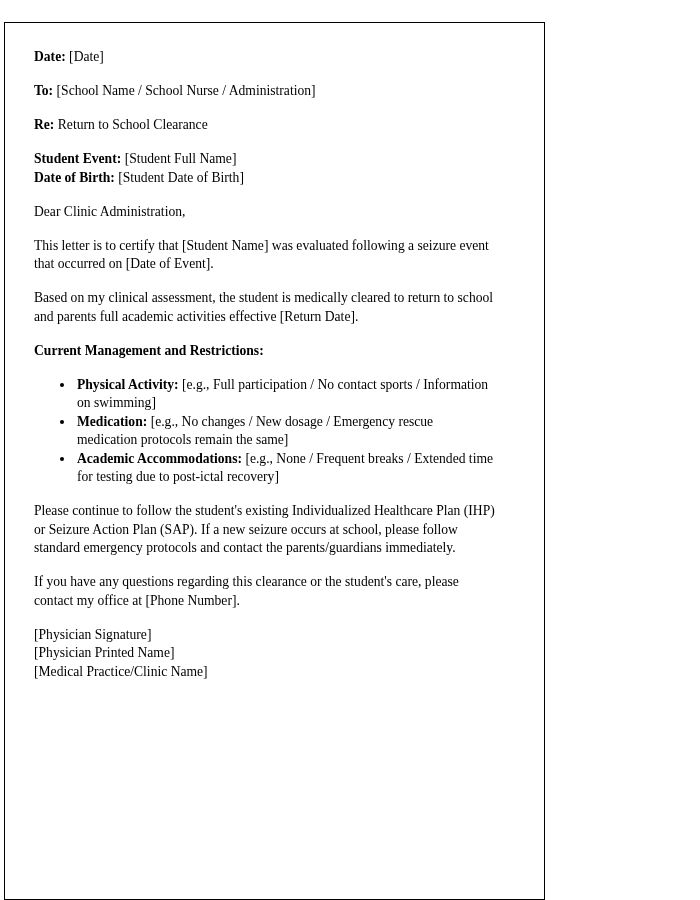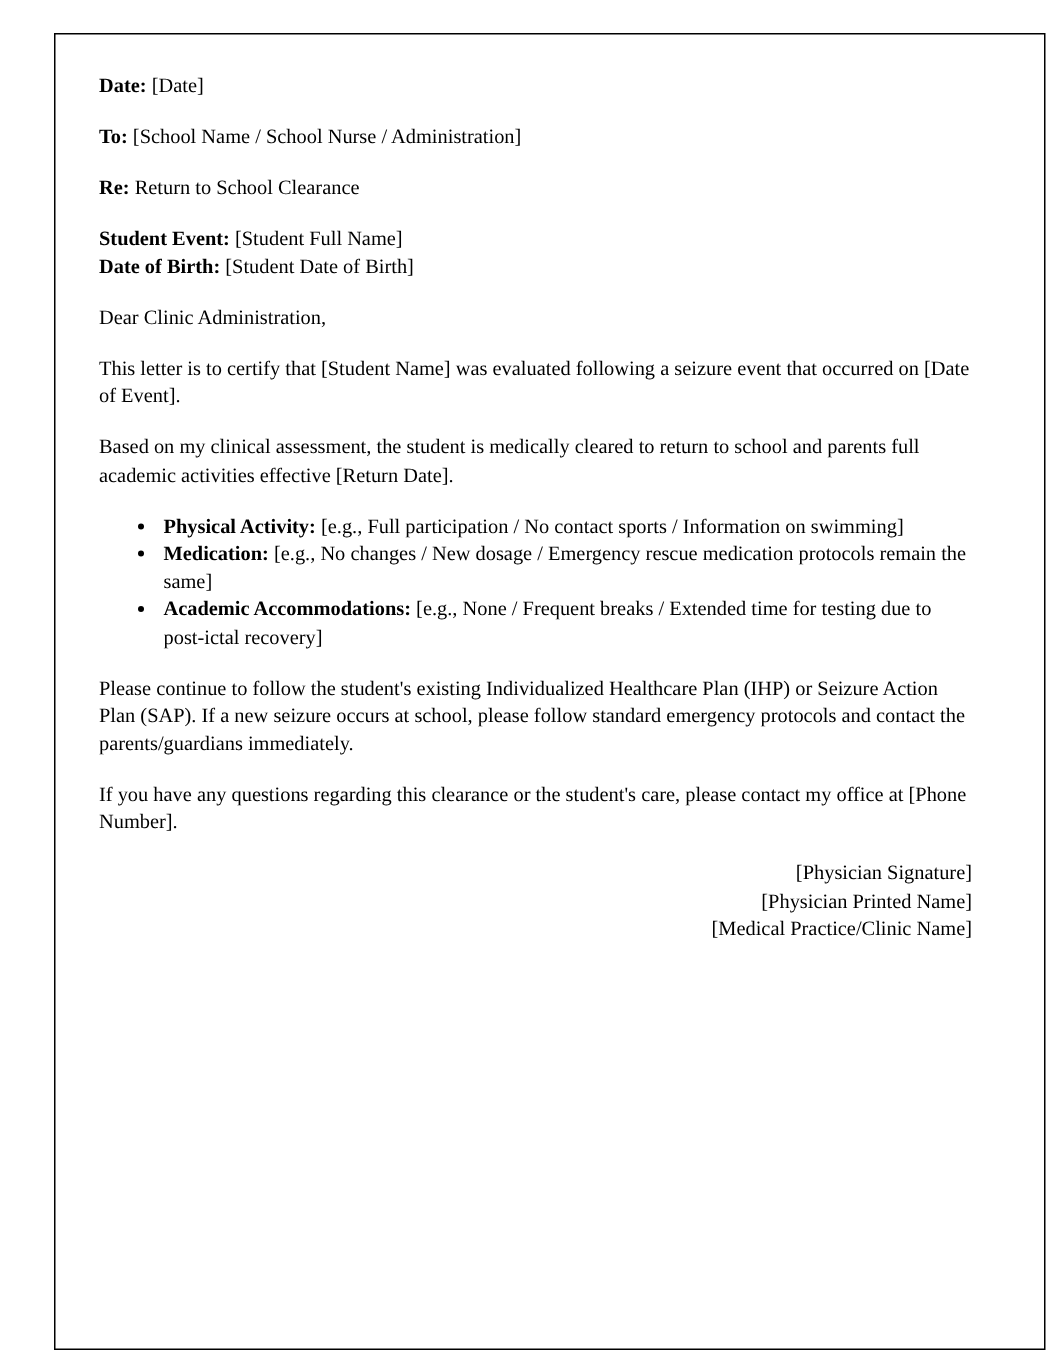--- a/index.html
+++ b/index.html
@@ -6,38 +6,37 @@
     margin: 0;
     padding: 0;
     background: #ffffff;
     width: 700px;
     height: 900px;
     overflow: hidden;
   }
   .letter {
     box-sizing: border-box;
     position: absolute;
-    left: 36px;
+    left: 4px;
     top: 22px;
-    width: 661px;
+    width: 541px;
     height: 878px;
     border: 1px solid #000000;
     background: #ffffff;
     padding: 25px 48px 25px 29px;
     font-family: "Liberation Serif", "DejaVu Serif", serif;
     font-size: 13.6px;
     line-height: 18.5px;
     color: #000000;
   }
   .para {
     margin: 0 0 15.5px 0;
   }
   .para:last-child {
     margin-bottom: 0;
-    text-align: right;
   }
   strong {
     font-weight: bold;
   }
   ul.bullets {
     margin: 0 0 15.5px 0;
     padding: 0 0 0 41px;
   }
   ul.bullets li {
     margin: 0;
@@ -60,20 +59,21 @@
 
   <p class="para"><strong>Student Event:</strong> <span>[Student Full Name]</span><br>
   <strong>Date of Birth:</strong> <span>[Student Date of Birth]</span></p>
 
   <p class="para">Dear Clinic Administration,</p>
 
   <p class="para">This letter is to certify that [Student Name] was evaluated following a seizure event that occurred on [Date of Event].</p>
 
   <p class="para">Based on my clinical assessment, the student is medically cleared to return to school and parents full academic activities effective [Return Date].</p>
 
+  <p class="para"><strong>Current Management and Restrictions:</strong></p>
 
   <ul class="bullets">
     <li><strong>Physical Activity:</strong> <span>[e.g., Full participation / No contact sports / Information on swimming]</span></li>
     <li><strong>Medication:</strong> <span>[e.g., No changes / New dosage / Emergency rescue medication protocols remain the same]</span></li>
     <li><strong>Academic Accommodations:</strong> <span>[e.g., None / Frequent breaks / Extended time for testing due to post-ictal recovery]</span></li>
   </ul>
 
   <p class="para">Please continue to follow the student's existing Individualized Healthcare Plan (IHP) or Seizure Action Plan (SAP). If a new seizure occurs at school, please follow standard emergency protocols and contact the parents/guardians immediately.</p>
 
   <p class="para">If you have any questions regarding this clearance or the student's care, please contact my office at [Phone Number].</p>

